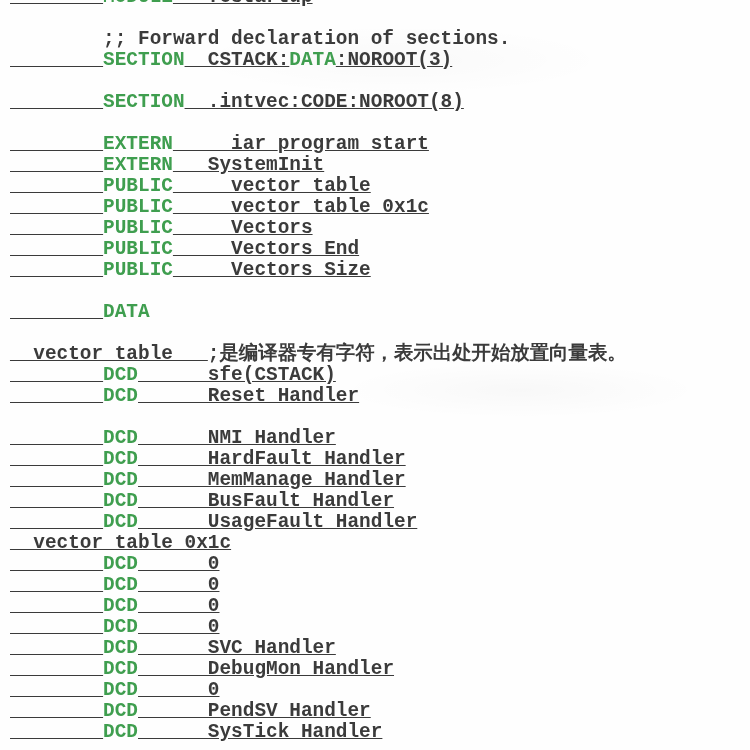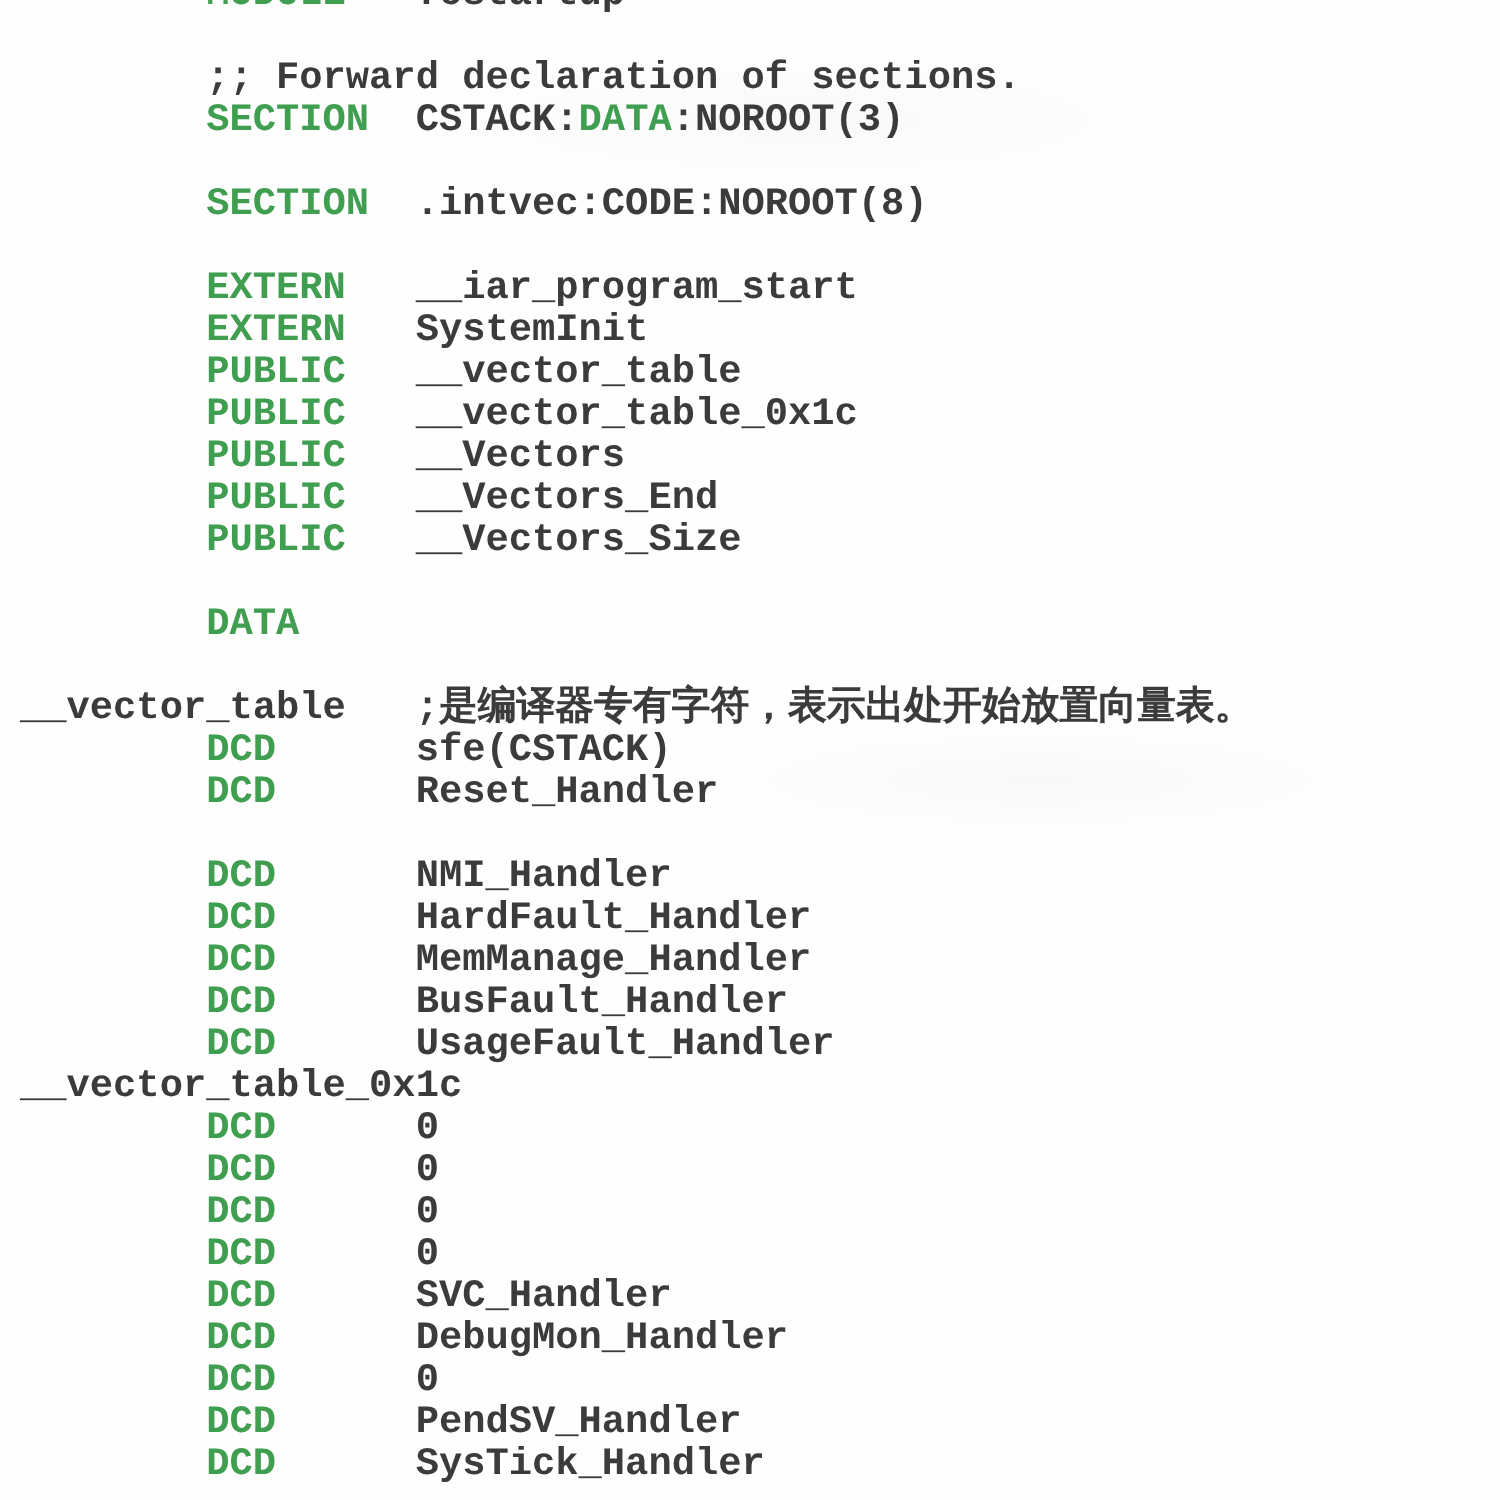--- a/index.html
+++ b/index.html
@@ -27,21 +27,21 @@
     font-size: 19.4px;
     font-weight: bold;
     line-height: 21px;
     white-space: pre;
     color: var(--txt-color, #3b3b3b);
   }
   .code-line {
     height: 21px;
   }
   .tok-keyword { color: var(--kw-color, #3f9e4f); }
-  .tok-plain   { color: var(--txt-color, #3b3b3b); }
+  .tok-plain   { color: var(--txt-color, #3b3b3b); text-decoration: underline; }
   .tok-comment { color: var(--cmt-color, #3b3b3b); }
 </style>
 </head>
 <body style="background: rgb(254, 254, 254);">
 
 <div class="page">
   <div class="code-block" id="code-block"><div class="code-line"><span class="tok-plain">        </span><span class="tok-keyword">MODULE</span><span class="tok-plain">   ?cstartup</span></div><div class="code-line">&nbsp;</div><div class="code-line"><span class="tok-comment">        ;; Forward declaration of sections.</span></div><div class="code-line"><span class="tok-plain">        </span><span class="tok-keyword">SECTION</span><span class="tok-plain">  CSTACK:</span><span class="tok-keyword">DATA</span><span class="tok-plain">:NOROOT(3)</span></div><div class="code-line">&nbsp;</div><div class="code-line"><span class="tok-plain">        </span><span class="tok-keyword">SECTION</span><span class="tok-plain">  .intvec:CODE:NOROOT(8)</span></div><div class="code-line">&nbsp;</div><div class="code-line"><span class="tok-plain">        </span><span class="tok-keyword">EXTERN</span><span class="tok-plain">   __iar_program_start</span></div><div class="code-line"><span class="tok-plain">        </span><span class="tok-keyword">EXTERN</span><span class="tok-plain">   SystemInit</span></div><div class="code-line"><span class="tok-plain">        </span><span class="tok-keyword">PUBLIC</span><span class="tok-plain">   __vector_table</span></div><div class="code-line"><span class="tok-plain">        </span><span class="tok-keyword">PUBLIC</span><span class="tok-plain">   __vector_table_0x1c</span></div><div class="code-line"><span class="tok-plain">        </span><span class="tok-keyword">PUBLIC</span><span class="tok-plain">   __Vectors</span></div><div class="code-line"><span class="tok-plain">        </span><span class="tok-keyword">PUBLIC</span><span class="tok-plain">   __Vectors_End</span></div><div class="code-line"><span class="tok-plain">        </span><span class="tok-keyword">PUBLIC</span><span class="tok-plain">   __Vectors_Size</span></div><div class="code-line">&nbsp;</div><div class="code-line"><span class="tok-plain">        </span><span class="tok-keyword">DATA</span></div><div class="code-line">&nbsp;</div><div class="code-line"><span class="tok-plain">__vector_table   </span><span class="tok-comment">;是编译器专有字符，表示出处开始放置向量表。</span></div><div class="code-line"><span class="tok-plain">        </span><span class="tok-keyword">DCD</span><span class="tok-plain">      sfe(CSTACK)</span></div><div class="code-line"><span class="tok-plain">        </span><span class="tok-keyword">DCD</span><span class="tok-plain">      Reset_Handler</span></div><div class="code-line">&nbsp;</div><div class="code-line"><span class="tok-plain">        </span><span class="tok-keyword">DCD</span><span class="tok-plain">      NMI_Handler</span></div><div class="code-line"><span class="tok-plain">        </span><span class="tok-keyword">DCD</span><span class="tok-plain">      HardFault_Handler</span></div><div class="code-line"><span class="tok-plain">        </span><span class="tok-keyword">DCD</span><span class="tok-plain">      MemManage_Handler</span></div><div class="code-line"><span class="tok-plain">        </span><span class="tok-keyword">DCD</span><span class="tok-plain">      BusFault_Handler</span></div><div class="code-line"><span class="tok-plain">        </span><span class="tok-keyword">DCD</span><span class="tok-plain">      UsageFault_Handler</span></div><div class="code-line"><span class="tok-plain">__vector_table_0x1c</span></div><div class="code-line"><span class="tok-plain">        </span><span class="tok-keyword">DCD</span><span class="tok-plain">      0</span></div><div class="code-line"><span class="tok-plain">        </span><span class="tok-keyword">DCD</span><span class="tok-plain">      0</span></div><div class="code-line"><span class="tok-plain">        </span><span class="tok-keyword">DCD</span><span class="tok-plain">      0</span></div><div class="code-line"><span class="tok-plain">        </span><span class="tok-keyword">DCD</span><span class="tok-plain">      0</span></div><div class="code-line"><span class="tok-plain">        </span><span class="tok-keyword">DCD</span><span class="tok-plain">      SVC_Handler</span></div><div class="code-line"><span class="tok-plain">        </span><span class="tok-keyword">DCD</span><span class="tok-plain">      DebugMon_Handler</span></div><div class="code-line"><span class="tok-plain">        </span><span class="tok-keyword">DCD</span><span class="tok-plain">      0</span></div><div class="code-line"><span class="tok-plain">        </span><span class="tok-keyword">DCD</span><span class="tok-plain">      PendSV_Handler</span></div><div class="code-line"><span class="tok-plain">        </span><span class="tok-keyword">DCD</span><span class="tok-plain">      SysTick_Handler</span></div></div>
 </div>
 
 </body></html>

